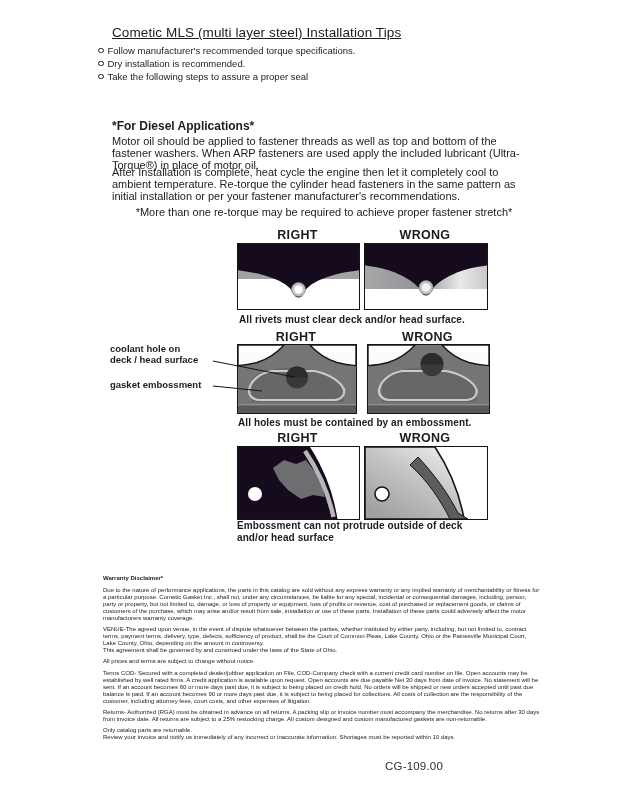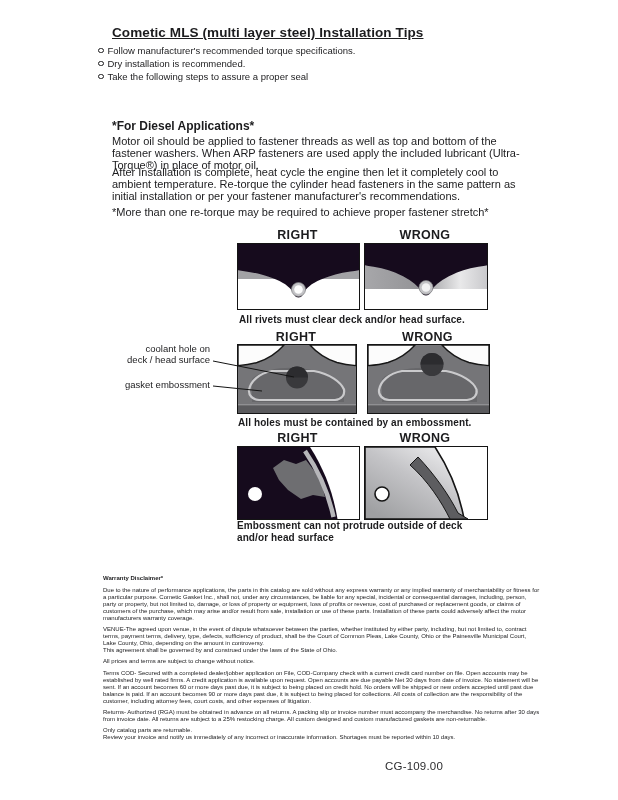--- a/index.html
+++ b/index.html
@@ -4,44 +4,44 @@
 <style>
   html,body{margin:0;padding:0;}
   body{
     width:618px;height:800px;position:relative;background:#ffffff;
     font-family:"Liberation Sans","DejaVu Sans",sans-serif;color:#1c1c1e;
     overflow:hidden;
   }
   .abs{position:absolute;}
   
   .doc-title{
-    left:112px;top:25px;font-size:13.5px;font-weight:700;
+    left:112px;top:25px;font-size:13.5px;font-weight:400;
     text-decoration:underline;letter-spacing:.1px;white-space:nowrap;
   }
   .bullets{left:98px;top:44px;font-size:9.5px;font-weight:400;line-height:13px;}
   .b-row{white-space:nowrap;}
   .b-dot{
     display:inline-block;width:3.5px;height:3.5px;border:1px solid #1c1c1e;
     border-radius:50%;margin-right:4px;vertical-align:1px;
   }
   .sub{margin-left:22px;}
   .s-dot{
     display:inline-block;width:3.5px;height:3.5px;background:#1c1c1e;
     border-radius:50%;margin-right:4px;vertical-align:1px;
   }
   .diesel-head{left:112px;top:119px;font-size:12px;font-weight:700;white-space:nowrap;}
   .para{left:112px;font-size:11px;font-weight:500;line-height:11.8px;width:424px;}
   .p1{top:136px;}
   .p2{top:167px;}
-  .note{top:207px;white-space:nowrap;}
+  .note{top:207px;white-space:nowrap;text-align:center;}
   
   .dg-head{font-size:12.5px;font-weight:600;text-align:center;letter-spacing:.3px;}
   .cap{font-size:10px;font-weight:600;letter-spacing:.1px;line-height:12px;}
   .dbox{border:1.8px solid #141414;display:block;background:#fff;}
-  .lab{font-size:9.5px;font-weight:400;text-align:right;line-height:11px;}
+  .lab{font-size:9.5px;font-weight:700;text-align:left;line-height:11px;}
   
   .legal{left:103px;top:575px;width:437px;font-size:6px;line-height:7.1px;color:#232325;}
   .legal p{margin:0 0 3.5px 0;}
   .legal p.tight{margin-bottom:0;}
   .legal p.space{margin-top:4px;}
   .legal .lg-head{font-weight:700;margin-bottom:5px;}
   .code{left:385px;top:760px;font-size:11.5px;font-weight:400;color:#2d2d2f;letter-spacing:.2px;}
 </style>
 </head>
 <body>

